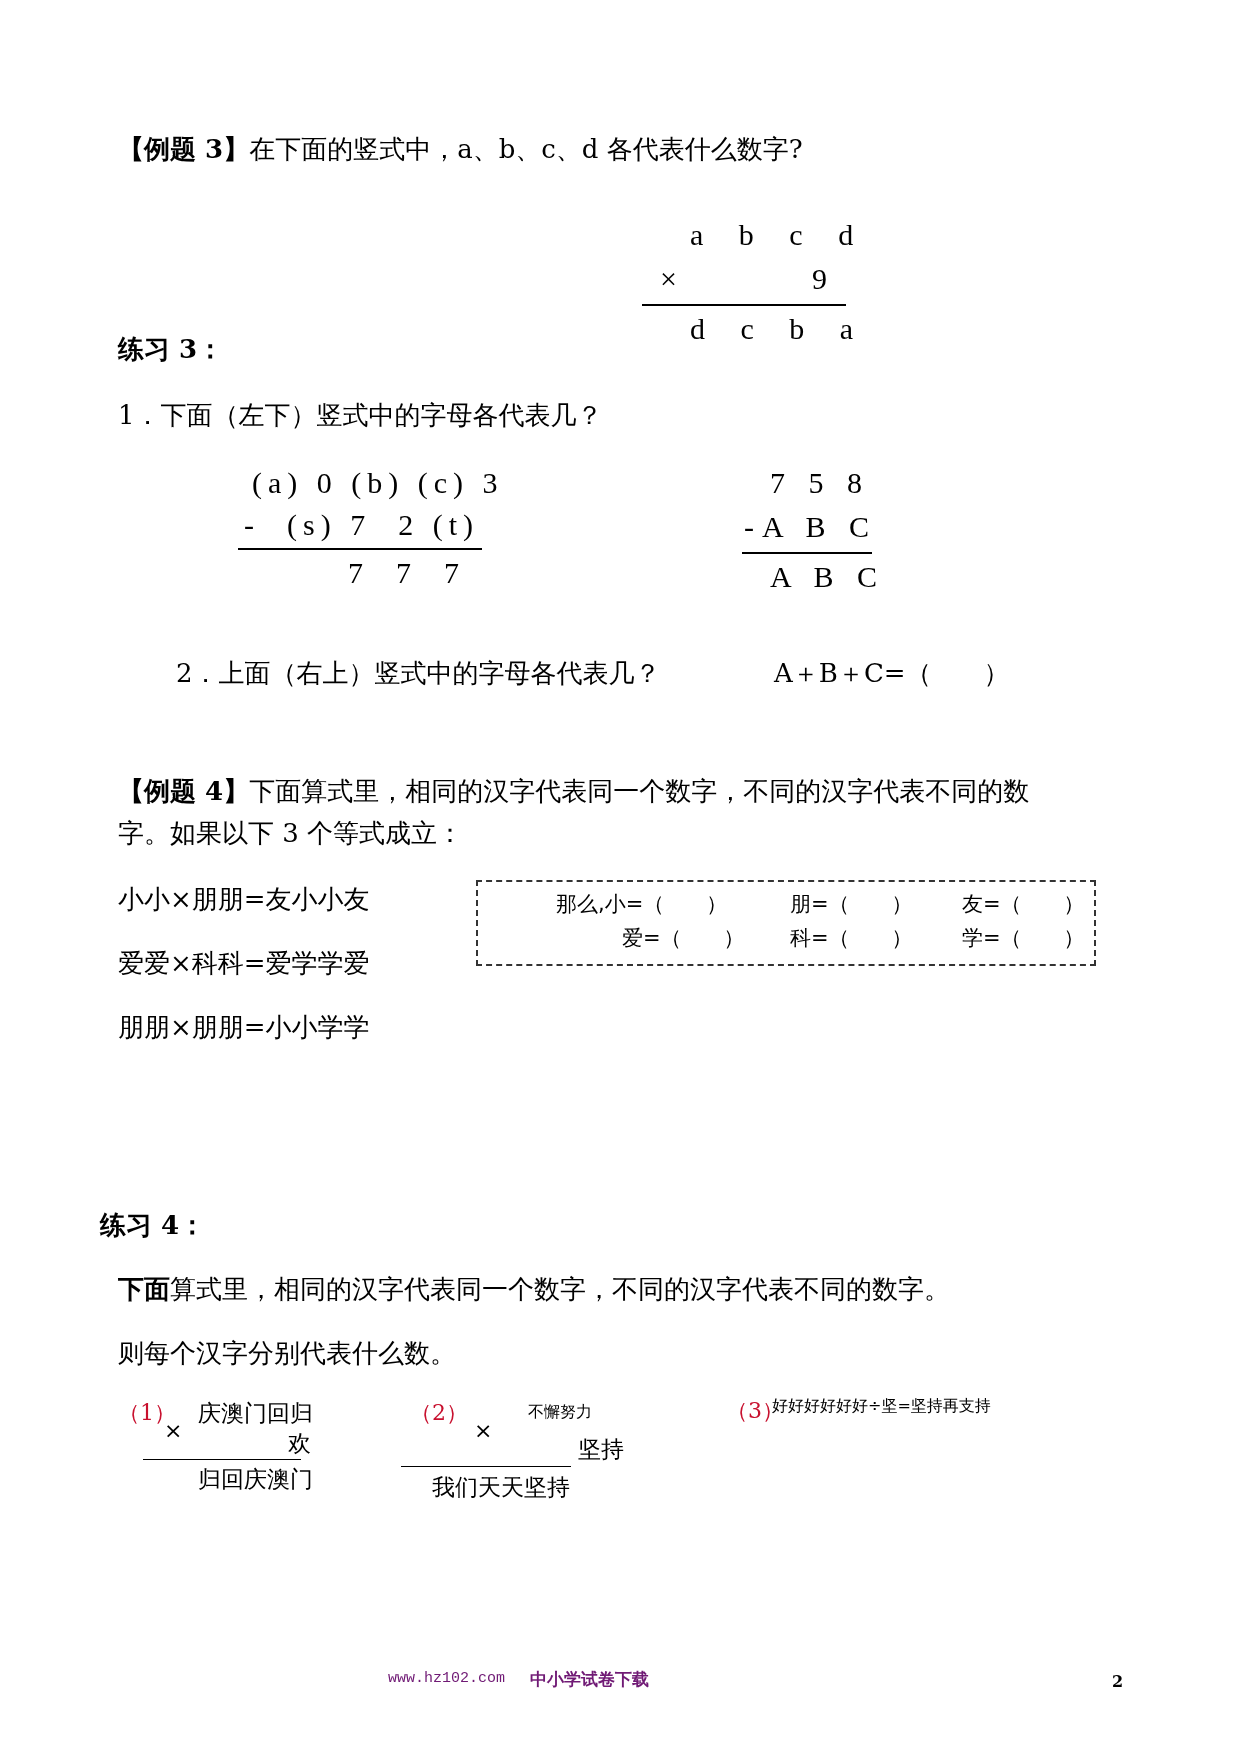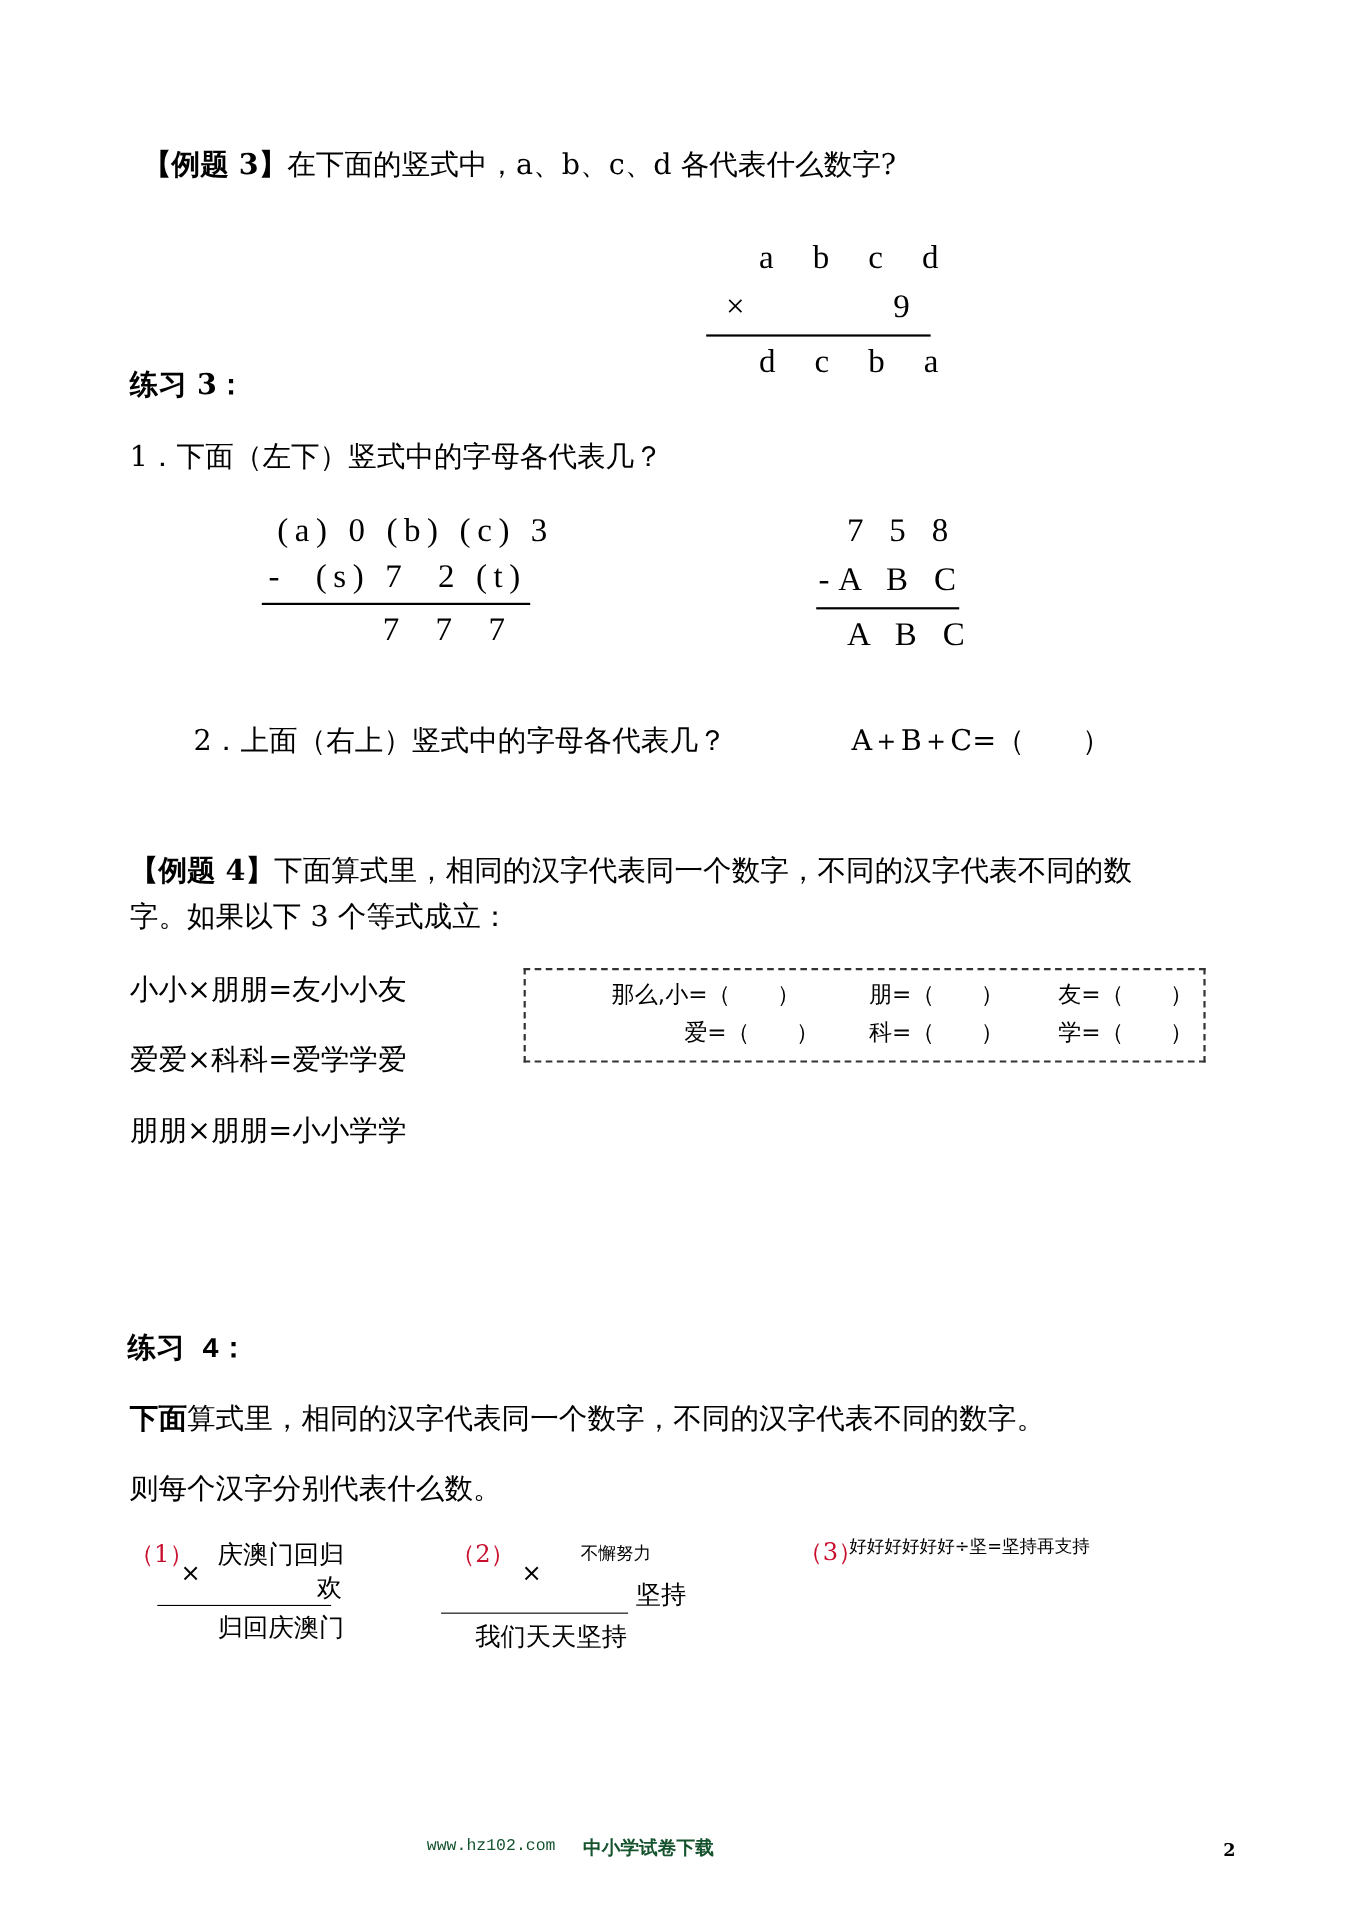--- a/index.html
+++ b/index.html
@@ -7,26 +7,26 @@
        font-family:"DejaVu Serif","Liberation Serif",serif;color:#000;}
   .abs{position:absolute;white-space:nowrap;}
   .h{font-size:26px;}
   .b{font-weight:bold;}
   .mono{font-family:"Liberation Mono","DejaVu Sans Mono",monospace;}
   .sans{font-family:"DejaVu Sans","Liberation Sans",sans-serif;}
   .rule{position:absolute;height:2px;background:#000;}
   .red{color:#c8102e;}
   .box{position:absolute;border:2px dashed #333;}
   .calc{font-size:30px;letter-spacing:14px;font-family:"Liberation Serif","DejaVu Serif",serif;}
-  .footer{color:#14532d;}
+  .footer{color:#701a75;}
 </style>
 </head>
 <body>
 
-<div class="abs h" style="left:130px;top:132px;">
+<div class="abs h" style="left:118px;top:132px;">
   <span class="b">【例题 3】</span><span>在下面的竖式中，a、b、c、d 各代表什么数字?</span>
 </div>
 <div class="abs calc" style="left:690px;top:218px;">a b c d</div>
 <div class="abs calc" style="left:660px;top:262px;">×</div>
 <div class="abs calc" style="left:812px;top:262px;">9</div>
 <div class="rule" style="left:642px;top:304px;width:204px;"></div>
 <div class="abs calc" style="left:690px;top:312px;">d c b a</div>
 
 <div class="abs h b" style="left:118px;top:332px;">练习 3：</div>
 <div class="abs h" style="left:118px;top:398px;">1．下面（左下）竖式中的字母各代表几？</div>
@@ -54,21 +54,21 @@
 <div class="abs h" style="left:118px;top:1010px;">朋朋×朋朋=小小学学</div>
 
 <div class="box" style="left:476px;top:880px;width:616px;height:82px;"></div>
 <div class="abs sans" style="left:556px;top:890px;font-size:21px;">那么,小=（　　）</div>
 <div class="abs sans" style="left:790px;top:890px;font-size:21px;">朋=（　　）</div>
 <div class="abs sans" style="left:962px;top:890px;font-size:21px;">友=（　　）</div>
 <div class="abs sans" style="left:622px;top:924px;font-size:21px;">爱=（　　）</div>
 <div class="abs sans" style="left:790px;top:924px;font-size:21px;">科=（　　）</div>
 <div class="abs sans" style="left:962px;top:924px;font-size:21px;">学=（　　）</div>
 
-<div class="abs h b" style="left:116px;top:1208px;font-family:Liberation Mono, monospace;">练习 4：</div>
+<div class="abs h b" style="left:100px;top:1208px;">练习 4：</div>
 <div class="abs h" style="left:118px;top:1272px;">
   <span class="b">下面</span><span>算式里，相同的汉字代表同一个数字，不同的汉字代表不同的数字。</span>
 </div>
 <div class="abs h" style="left:118px;top:1336px;">则每个汉字分别代表什么数。</div>
 
 <div class="abs red" style="left:118px;top:1398px;font-size:22px;">（1）</div>
 <div class="abs sans" style="left:164px;top:1418px;font-size:22px;">×</div>
 <div class="abs sans" style="left:198px;top:1398px;font-size:23px;">庆澳门回归</div>
 <div class="abs sans" style="left:288px;top:1428px;font-size:23px;">欢</div>
 <div class="rule" style="left:143px;top:1459px;width:158px;height:1px;"></div>

